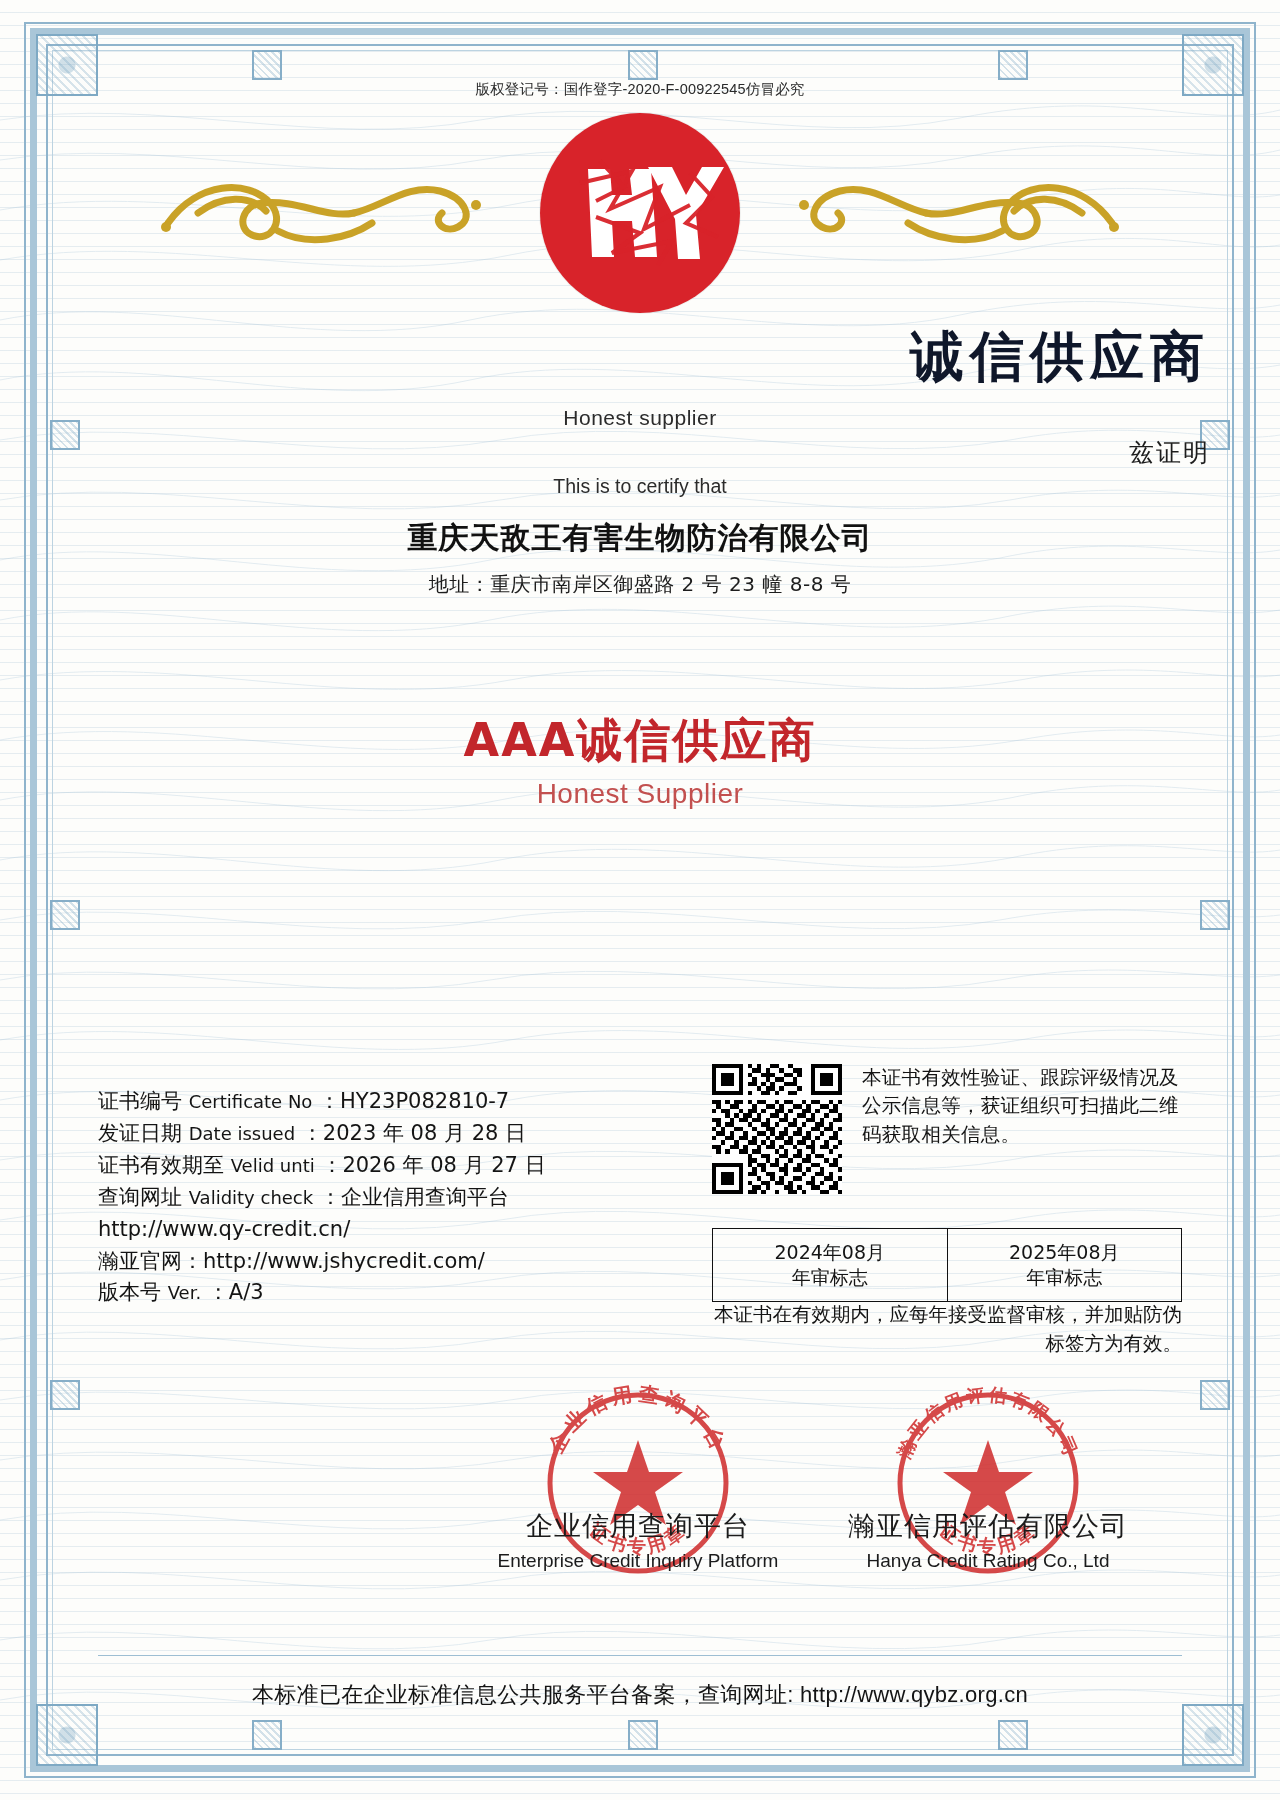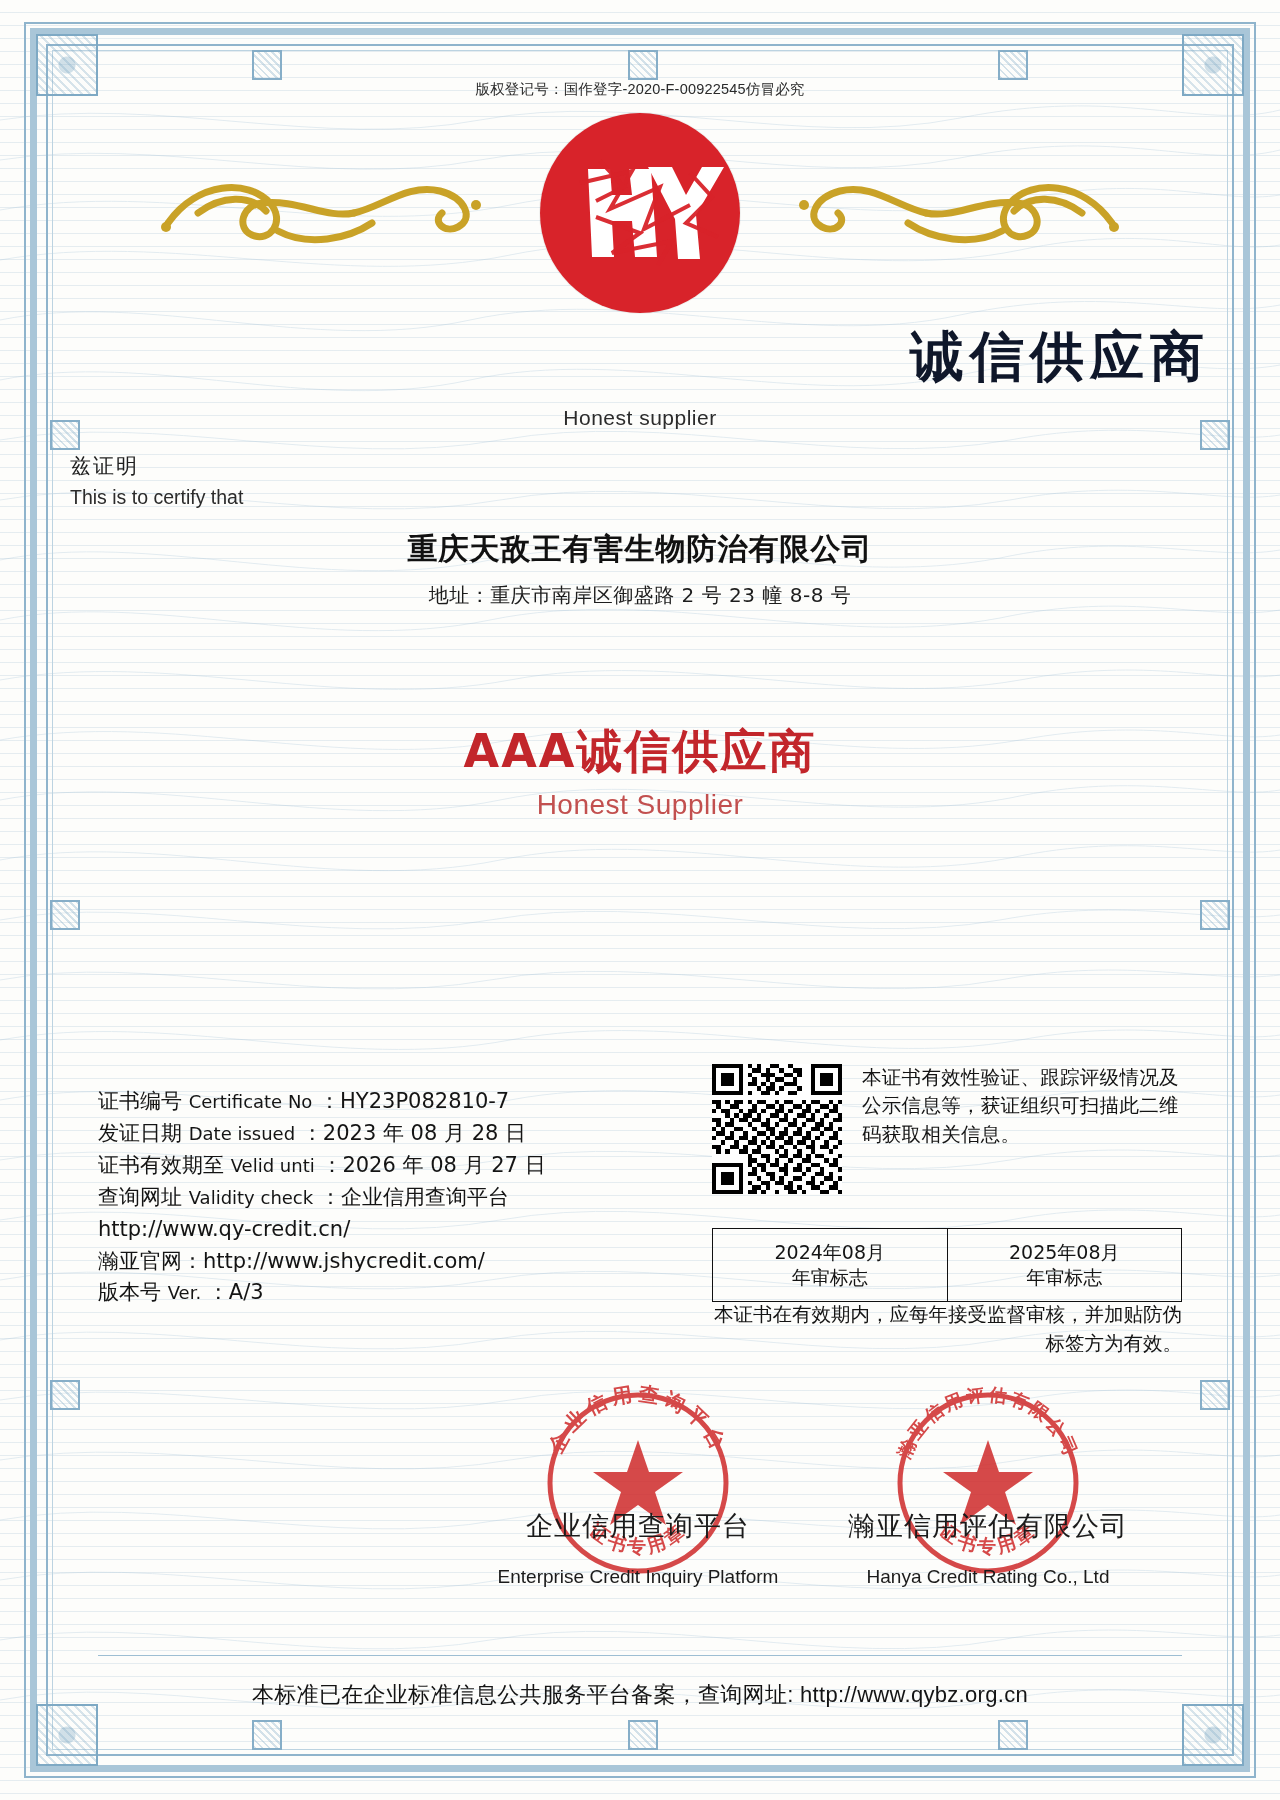--- a/index.html
+++ b/index.html
@@ -109,25 +109,25 @@
     font-family:"DejaVu Sans","Liberation Sans",sans-serif;
   }
   .title-en{
     text-align:center;
     font-size:21px;
     color:#2b2b2b;
     margin-top:12px;
     letter-spacing:.5px;
   }
   .certify-cn{
-    text-align:left;font-size:21px;color:#1d1d1d;margin-top:22px;letter-spacing:2px;
+    text-align:right;font-size:25px;color:#1d1d1d;margin-top:6px;letter-spacing:2px;
     font-family:"DejaVu Sans","Liberation Sans",sans-serif;
   }
   .certify-en{
-    text-align:left;font-size:19.5px;color:#2b2b2b;margin-top:6px;
+    text-align:center;font-size:19.5px;color:#2b2b2b;margin-top:6px;
   }
   .company{
     text-align:center;font-size:30px;font-weight:700;color:#111;margin-top:20px;letter-spacing:1px;
     font-family:"DejaVu Sans","Liberation Sans",sans-serif;
   }
   .meta-line{
     text-align:center;font-size:20px;color:#1d1d1d;margin-top:12px;letter-spacing:.5px;
     font-family:"DejaVu Sans","Liberation Sans",sans-serif;
   }
 
@@ -190,21 +190,21 @@
   .sign{
     position:absolute;width:420px;text-align:center;
   }
   .sign.left{left:330px;}
   .sign.right{left:680px;}
   .sign-cn{
     font-size:27px;color:#1b1b1b;letter-spacing:1px;
     font-family:"DejaVu Sans","Liberation Sans",sans-serif;
   }
   .sign-en{
-    font-size:19px;color:#1b1b1b;margin-top:22px;
+    font-size:19px;color:#1b1b1b;margin-top:6px;
   }
   .redstamp{
     position:absolute;width:230px;height:230px;
   }
   .redstamp.s1{left:425px;top:-78px;}
   .redstamp.s2{left:775px;top:-78px;}
 
   .footer{
     position:absolute;left:28px;bottom:24px;width:1084px;text-align:center;
     font-size:22px;color:#141414;letter-spacing:.3px;

